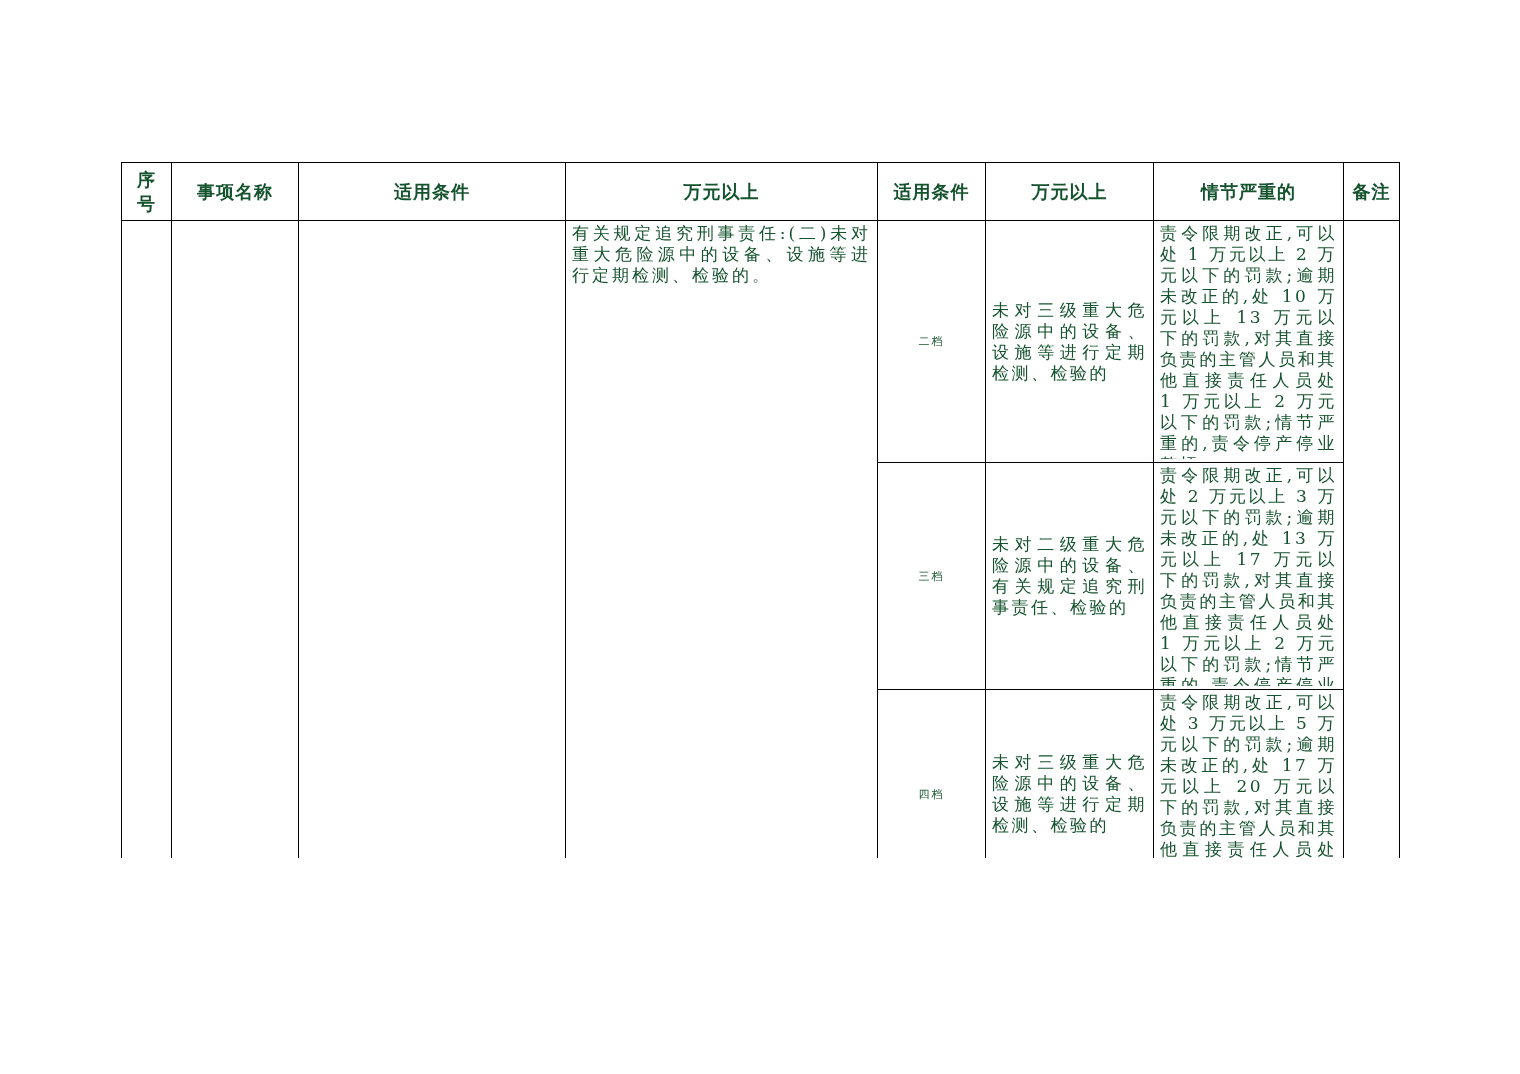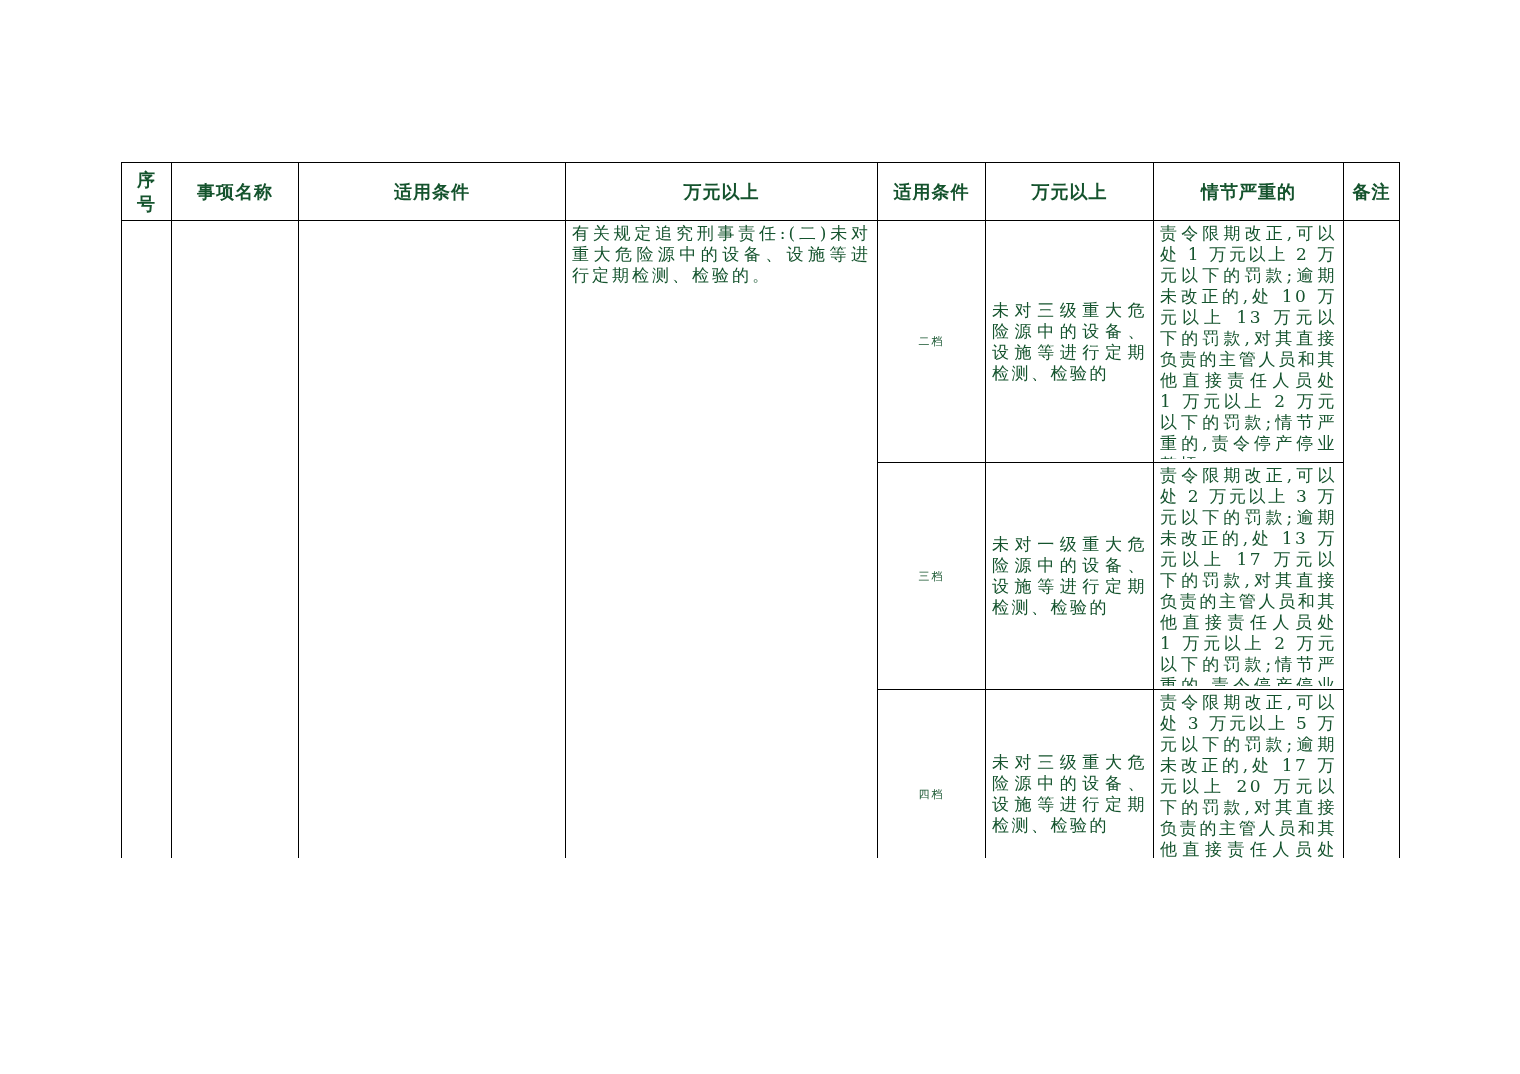--- a/index.html
+++ b/index.html
@@ -106,21 +106,21 @@
         <td class="tier-cell">二档</td>
         <td class="body-cell cond-cell">未对三级重大危险源中的设备、设施等进行定期检测、检验的</td>
         <td class="body-cell std-cell">
           <div class="clip-1">责令限期改正,可以处 1 万元以上 2 万元以下的罚款;逾期未改正的,处 10 万元以上 13 万元以下的罚款,对其直接负责的主管人员和其他直接责任人员处 1 万元以上 2 万元以下的罚款;情节严重的,责令停产停业整顿</div>
         </td>
         <td rowspan="3"></td>
       </tr>
 
       <tr class="tier-row-2">
         <td class="tier-cell">三档</td>
-        <td class="body-cell cond-cell">未对一级重大危险源中的设备、设施等进行定期检测、检验的</td>
+        <td class="body-cell cond-cell">未对二级重大危险源中的设备、有关规定追究刑事责任、检验的</td>
         <td class="body-cell std-cell">
           <div class="clip-2">责令限期改正,可以处 2 万元以上 3 万元以下的罚款;逾期未改正的,处 13 万元以上 17 万元以下的罚款,对其直接负责的主管人员和其他直接责任人员处 1 万元以上 2 万元以下的罚款;情节严重的,责令停产停业整顿</div>
         </td>
       </tr>
 
       <tr class="tier-row-3">
         <td class="tier-cell">四档</td>
         <td class="body-cell cond-cell">未对三级重大危险源中的设备、设施等进行定期检测、检验的</td>
         <td class="body-cell std-cell">
           <div class="clip-3">责令限期改正,可以处 3 万元以上 5 万元以下的罚款;逾期未改正的,处 17 万元以上 20 万元以下的罚款,对其直接负责的主管人员和其他直接责任人员处 1 万元以上 2 万元以下的</div>

